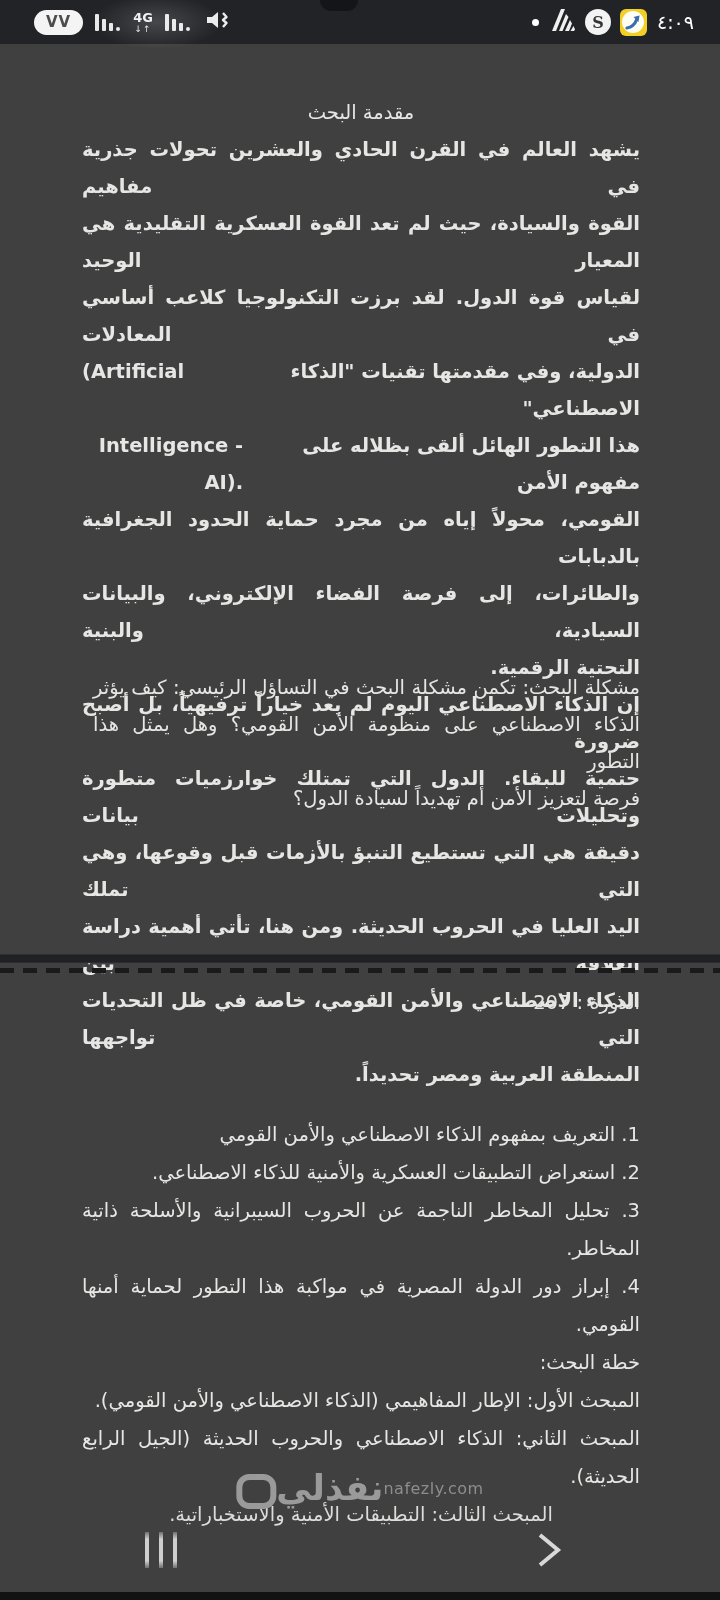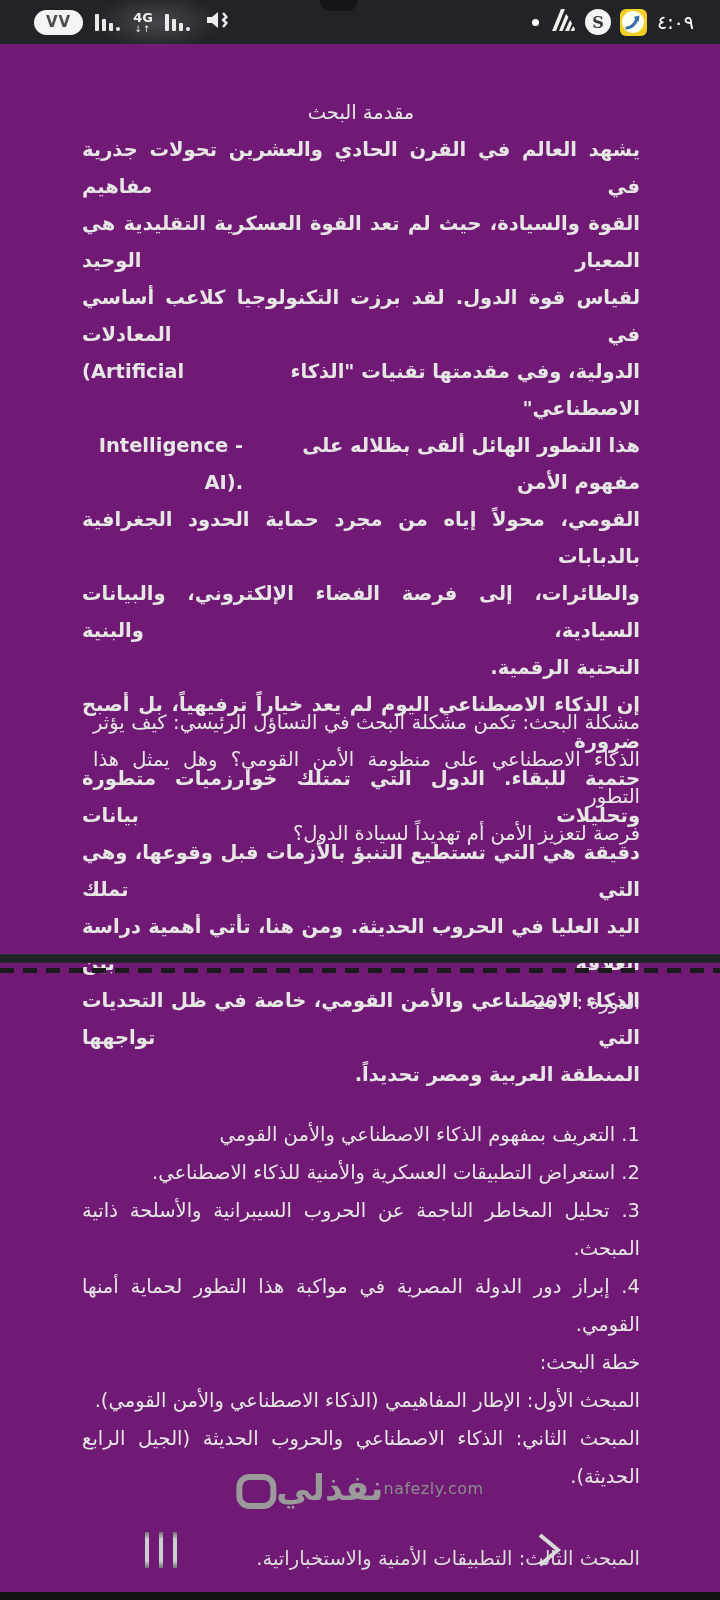--- a/index.html
+++ b/index.html
@@ -1,16 +1,16 @@
 <!DOCTYPE html>
 <html lang="ar"><head>
 <meta charset="utf-8">
 <style>
   html,body{margin:0;padding:0;background:#000;}
-  .screen{position:relative;width:720px;height:1600px;background:#701a75;overflow:hidden;
+  .screen{position:relative;width:720px;height:1600px;background:#404040;overflow:hidden;
           font-family:"DejaVu Sans",sans-serif;}
   
   .status-bar{position:absolute;top:0;left:0;width:720px;height:44px;background:#212327;
               display:flex;align-items:center;justify-content:space-between;
               padding:0 26px 0 34px;box-sizing:border-box;z-index:10;}
   .sb-left,.sb-right{display:flex;align-items:center;}
   .sb-glow{position:absolute;left:92px;top:-6px;width:130px;height:56px;
            background:radial-gradient(ellipse at center,rgba(255,255,255,.17),rgba(255,255,255,0) 70%);
            pointer-events:none;}
   .notch{position:absolute;left:320px;top:0;width:38px;height:11px;background:#141519;
@@ -37,24 +37,24 @@
   
   .doc-title{position:absolute;left:82px;right:80px;top:94px;text-align:center;}
   .line{direction:rtl;color:#e6e6e4;font-size:19.5px;line-height:37px;text-align:right;}
   .p2 .line{line-height:38px;}
   .just{text-align:justify;text-align-last:justify;}
   .split{display:flex;justify-content:flex-start;align-items:baseline;direction:ltr;}
   .split .lat{direction:ltr;unicode-bidi:embed;}
   .split .ar{direction:rtl;}
   .block{position:absolute;left:82px;right:80px;}
   .intro{top:131px;font-weight:bold;}
-  .problem{top:704px;margin-left:11px;}
+  .problem{top:669px;margin-left:11px;}
   .session{top:984px;text-align:center;}
   .p2{top:1116px;}
-  .footer-line{top:1540px;z-index:2;color:#dcdcda;}
+  .footer-line{top:1496px;z-index:2;color:#dcdcda;text-align:center;}
   
   .sep-band{position:absolute;left:0;top:954px;width:720px;height:7px;background:#1f2125;
             border-top:1px solid #2c2e33;border-bottom:1px solid #2a2c31;}
   .sep-dots{position:absolute;left:0;top:968px;width:720px;height:5px;
             background:repeating-linear-gradient(90deg,#1a1a1d 0 14px,transparent 14px 23px);}
   .bottom-strip{position:absolute;left:0;bottom:0;width:720px;height:8px;background:#121212;}
   
   .nav-bars{position:absolute;left:145px;top:1532px;display:flex;cursor:pointer;}
   .nav-bars i{display:block;width:4px;height:36px;margin-right:10px;
               background:linear-gradient(180deg,#6f6f6f,#cfcfcf 20%,#cfcfcf 80%,#6f6f6f);}
@@ -154,21 +154,21 @@
 
   <div class="sep-band"></div>
   <div class="sep-dots"></div>
 
   <div class="block session line" style="text-align:right;">الدورة : 207</div>
 
   <div class="block p2">
     <div class="line">1. التعريف بمفهوم الذكاء الاصطناعي والأمن القومي</div>
     <div class="line">2. استعراض التطبيقات العسكرية والأمنية للذكاء الاصطناعي.</div>
     <div class="line just">3. تحليل المخاطر الناجمة عن الحروب السيبرانية والأسلحة ذاتية</div>
-    <div class="line">المبحث.</div>
+    <div class="line">المخاطر.</div>
     <div class="line just">4. إبراز دور الدولة المصرية في مواكبة هذا التطور لحماية أمنها</div>
     <div class="line">القومي.</div>
     <div class="line">خطة البحث:</div>
     <div class="line">المبحث الأول: الإطار المفاهيمي (الذكاء الاصطناعي والأمن القومي).</div>
     <div class="line just">المبحث الثاني: الذكاء الاصطناعي والحروب الحديثة (الجيل الرابع</div>
     <div class="line">الحديثة).</div>
   </div>
 
   <div class="block footer-line line">المبحث الثالث: التطبيقات الأمنية والاستخباراتية.</div>
 

